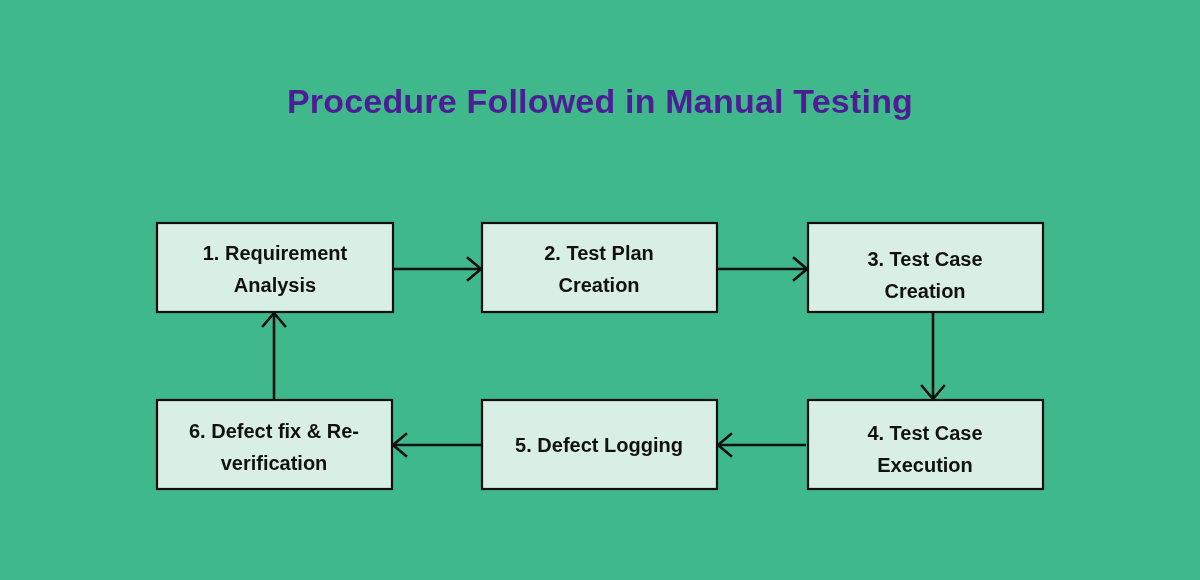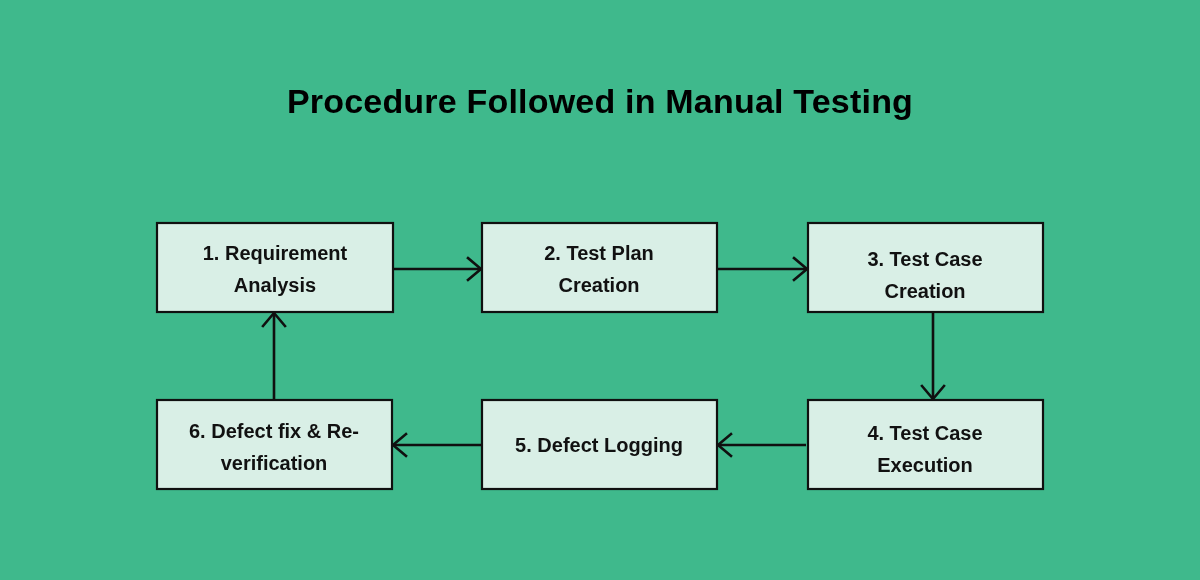--- a/index.html
+++ b/index.html
@@ -58,21 +58,21 @@
     fill: none;
     stroke-linecap: square;
     stroke-linejoin: miter;
   }
 </style>
 </head>
 <body>
 
 <div id="canvas" style="background: rgb(63, 185, 140);">
 
-  <div id="title" style="color: #000000;">Procedure Followed in Manual Testing</div>
+  <div id="title" style="color: #4c1d95;">Procedure Followed in Manual Testing</div>
 
   <svg id="flow" width="1200" height="580" viewBox="0 0 1200 580">
 
     <g>
       <line class="conn" x1="393" y1="269" x2="480" y2="269" stroke="#101010"></line>
       <polyline class="arrowhead" points="468,258 481,269 468,280" stroke="#101010"></polyline>
     </g>
 
     <g>
       <line class="conn" x1="717" y1="269" x2="806" y2="269" stroke="#101010"></line>

